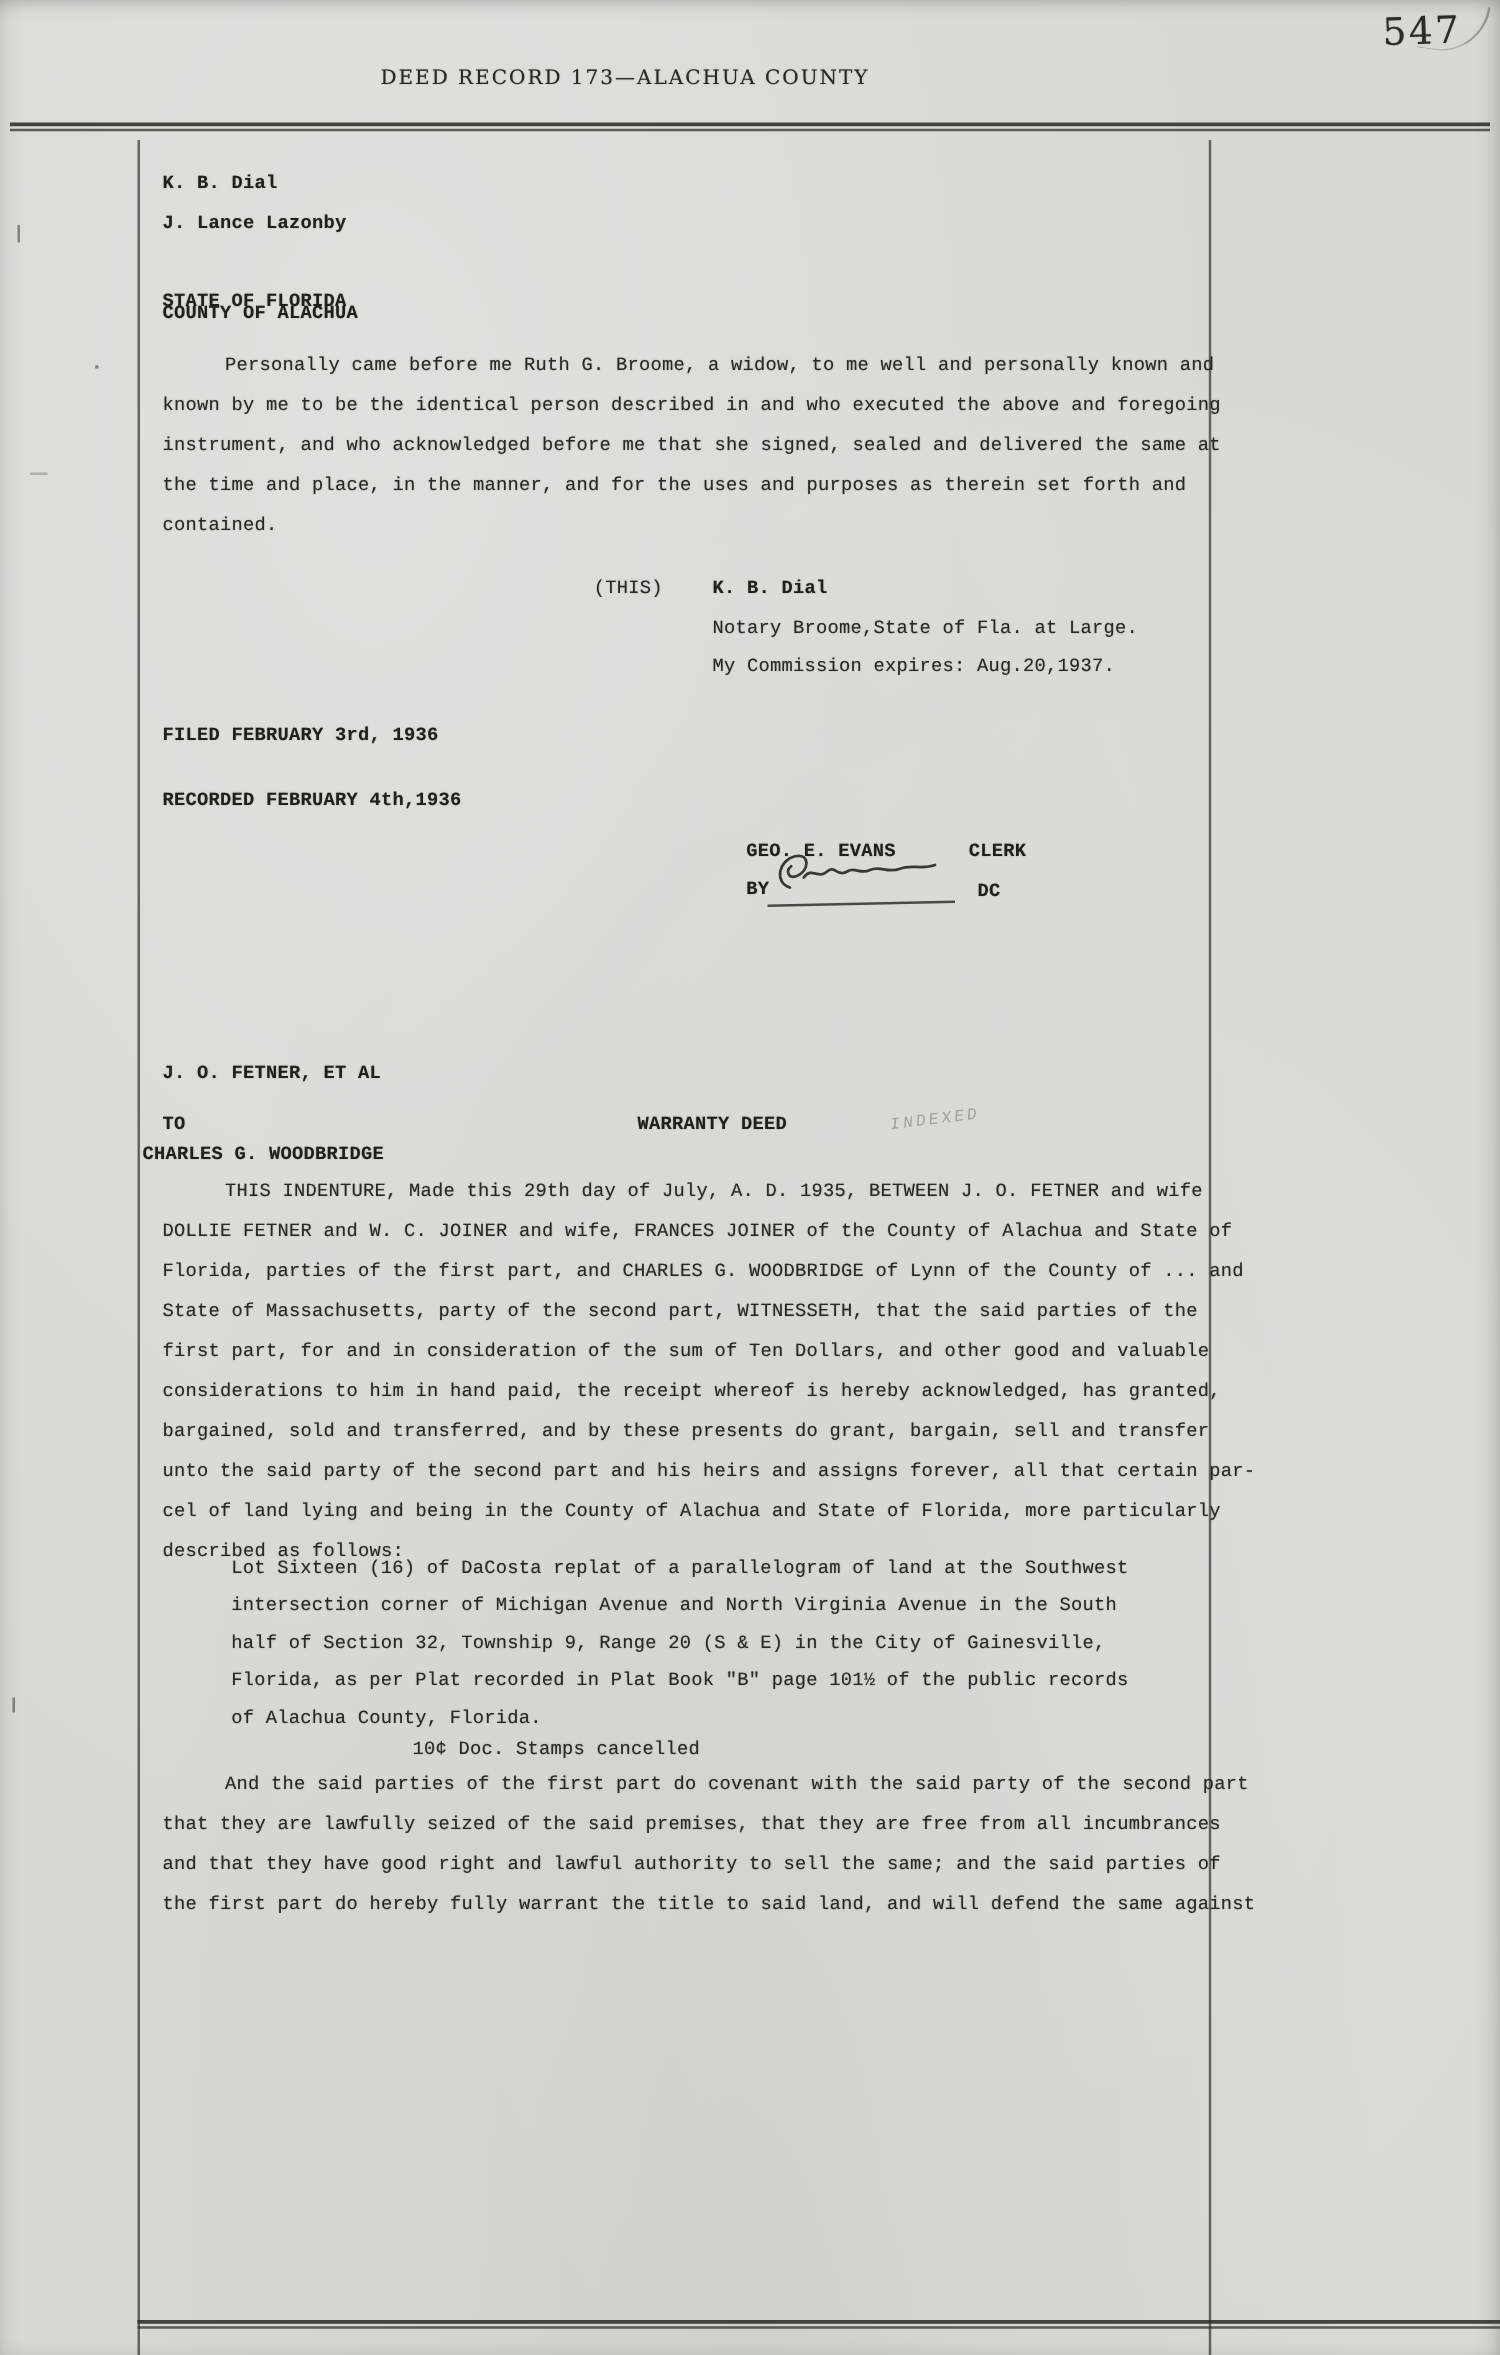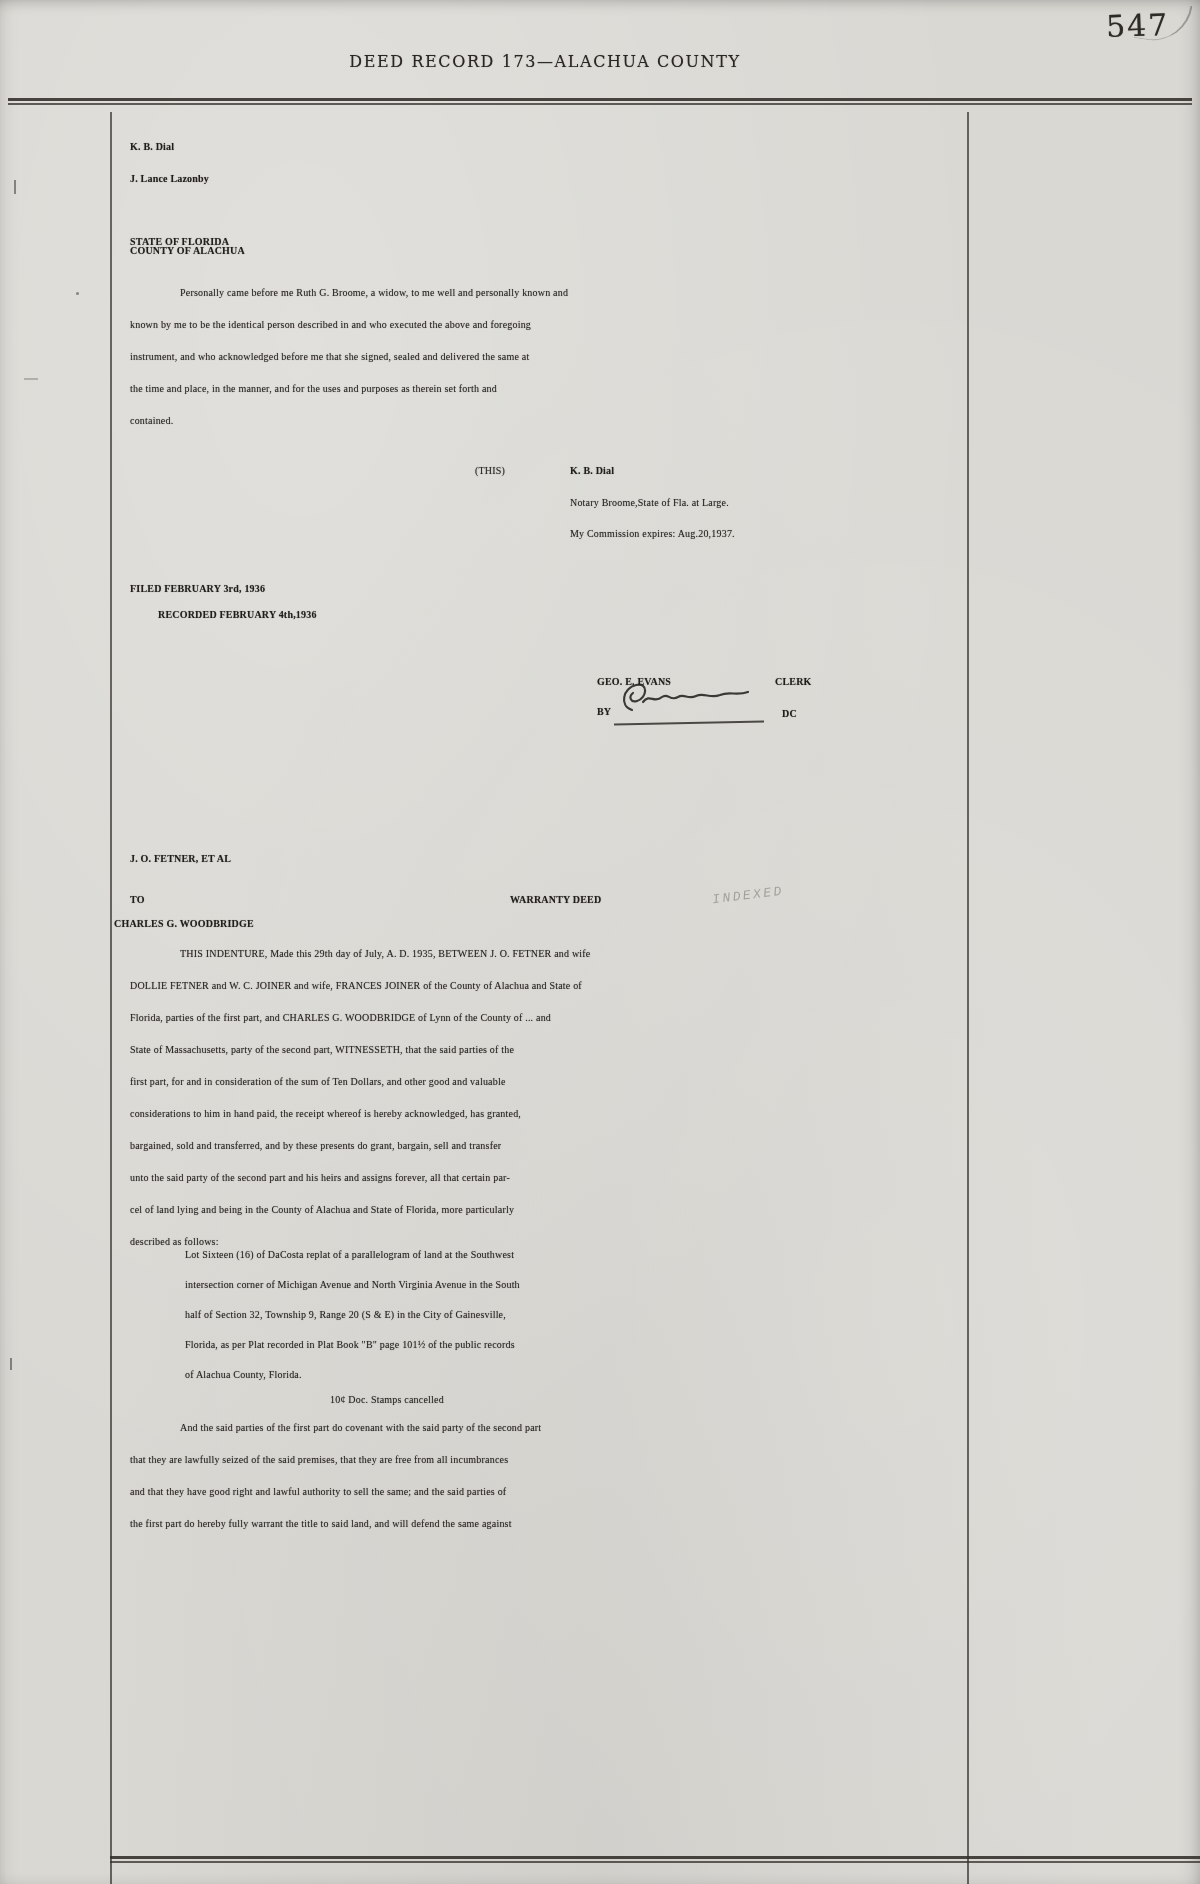--- a/index.html
+++ b/index.html
@@ -15,26 +15,25 @@
       #d9d8d3;
     box-shadow: inset -10px 0 22px -12px rgba(0,0,0,0.30),
                 inset 10px 0 22px -14px rgba(0,0,0,0.18),
                 inset 0 10px 18px -12px rgba(0,0,0,0.22);
     overflow:hidden;
     font-family:"Liberation Mono","DejaVu Sans Mono",monospace;
     color:#2b2724;
   }
   .abs { position:absolute; }
   .tw {
-    font-size:10px;
+    font-size:15px;
     line-height:32px;
     white-space:pre-wrap;
     text-shadow: 0 0 1px rgba(43,39,35,0.45);
     letter-spacing:0.2px;
-    font-family:Liberation Serif, serif;
   }
   .tw-tight { line-height:30px; }
   .bold { font-weight:bold; color:#221f1b; }
   .indent { text-indent:50px; }
   .serif { font-family:"DejaVu Serif","Liberation Serif",serif; }
   .rule-v {
     width:2px;
     background:rgba(56,52,48,0.72);
   }
   .double-rule {
@@ -49,21 +48,20 @@
     letter-spacing:2px;
     text-shadow:0 0 1px rgba(46,43,39,0.5);
   }
   .header-title {
     width:1000px;
     text-align:center;
     font-size:16px;
     letter-spacing:1.6px;
     color:#2a2622;
     text-shadow:0 0 1px rgba(42,38,34,0.45);
-    margin-left:45px;
   }
   .sig-underline {
     height:2px;
     background:rgba(40,36,32,0.8);
     transform:rotate(-1.2deg);
   }
   .stamp-faint {
     font-size:13px;
     letter-spacing:2.5px;
     color:rgba(96,90,82,0.45);
@@ -111,21 +109,21 @@
 the time and place, in the manner, and for the uses and purposes as therein set forth and
 contained.</div>
 
 
   <div class="abs tw" style="left:475px; top:455px;">(THIS)</div>
   <div class="abs tw bold" style="left:570px; top:455px;">K. B. Dial</div>
   <div class="abs tw" style="left:570px; top:487px;">Notary Broome,State of Fla. at Large.</div>
   <div class="abs tw" style="left:570px; top:518px;">My Commission expires: Aug.20,1937.</div>
 
   <div class="abs tw bold" style="left:130px; top:573px;">FILED FEBRUARY 3rd, 1936</div>
-  <div class="abs tw bold" style="left:130px; top:599px;margin-left:28px;">RECORDED FEBRUARY 4th,1936</div>
+  <div class="abs tw bold" style="left:130px; top:625px;">RECORDED FEBRUARY 4th,1936</div>
 
   <div class="abs tw bold" style="left:597px; top:666px;">GEO. E. EVANS</div>
   <div class="abs tw bold" style="left:775px; top:666px;">CLERK</div>
   <div class="abs tw bold" style="left:597px; top:696px;">BY</div>
   <svg class="abs" style="left:616px; top:678px;" width="150" height="46" viewBox="0 0 150 46">
     <g fill="none" stroke="#26231f" stroke-width="2.2" stroke-linecap="round" opacity="0.88">
       <path d="M16,32 C3,28 7,10 20,7 C33,4 31,20 21,23 C15,25 12,19 17,15"></path>
       <path d="M27,24 C34,15 38,26 46,19 C52,14 54,24 62,19 C68,15 72,22 80,18 C88,14 94,21 104,17 C113,13 121,18 132,14"></path>
     </g>
   </svg>

